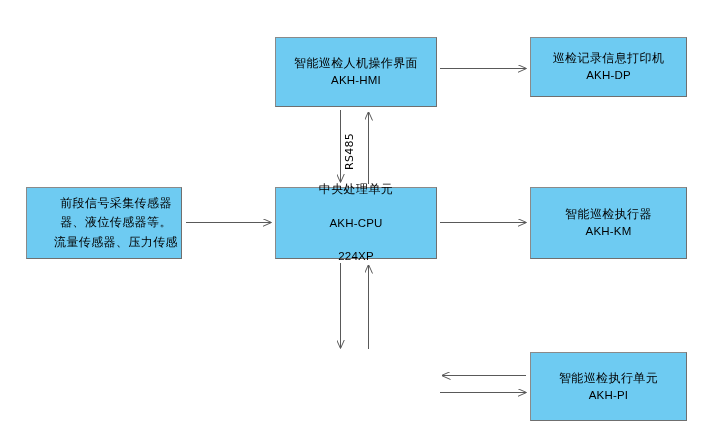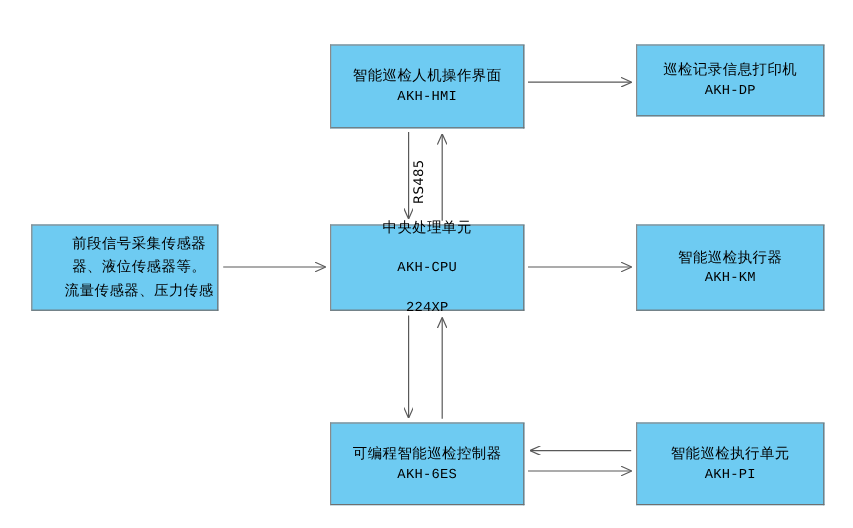--- a/index.html
+++ b/index.html
@@ -34,21 +34,21 @@
     color: #000000;
     line-height: 1.52;
   }
   .node-cn {
     font-family: "DejaVu Sans", "Liberation Sans", sans-serif;
     font-size: 12px;
     letter-spacing: 0.4px;
     white-space: nowrap;
   }
   .node-code {
-    font-family: Liberation Mono, monospace;
+    font-family: Liberation Sans, sans-serif;
     font-size: 11.5px;
     letter-spacing: 0.2px;
     white-space: nowrap;
   }
   .node-box.multiline .node-cn {
     line-height: 1.6;
     margin-left: 24px;
   }
 
   
@@ -167,23 +167,19 @@
     <div class="node-cn">中央处理单元</div>
     <div class="node-code">AKH-CPU</div>
     <div class="node-code">224XP</div>
   </div>
 
   <div class="node-box" id="node-km">
     <div class="node-cn">智能巡检执行器</div>
     <div class="node-code">AKH-KM</div>
   </div>
 
-  <div class="node-box" id="node-plc">
-    <div class="node-cn">可编程智能巡检控制器</div>
-    <div class="node-code">AKH-6ES</div>
-  </div>
 
   <div class="node-box" id="node-pi">
     <div class="node-cn">智能巡检执行单元</div>
     <div class="node-code">AKH-PI</div>
   </div>
 
 </div>
 
 </body></html>

